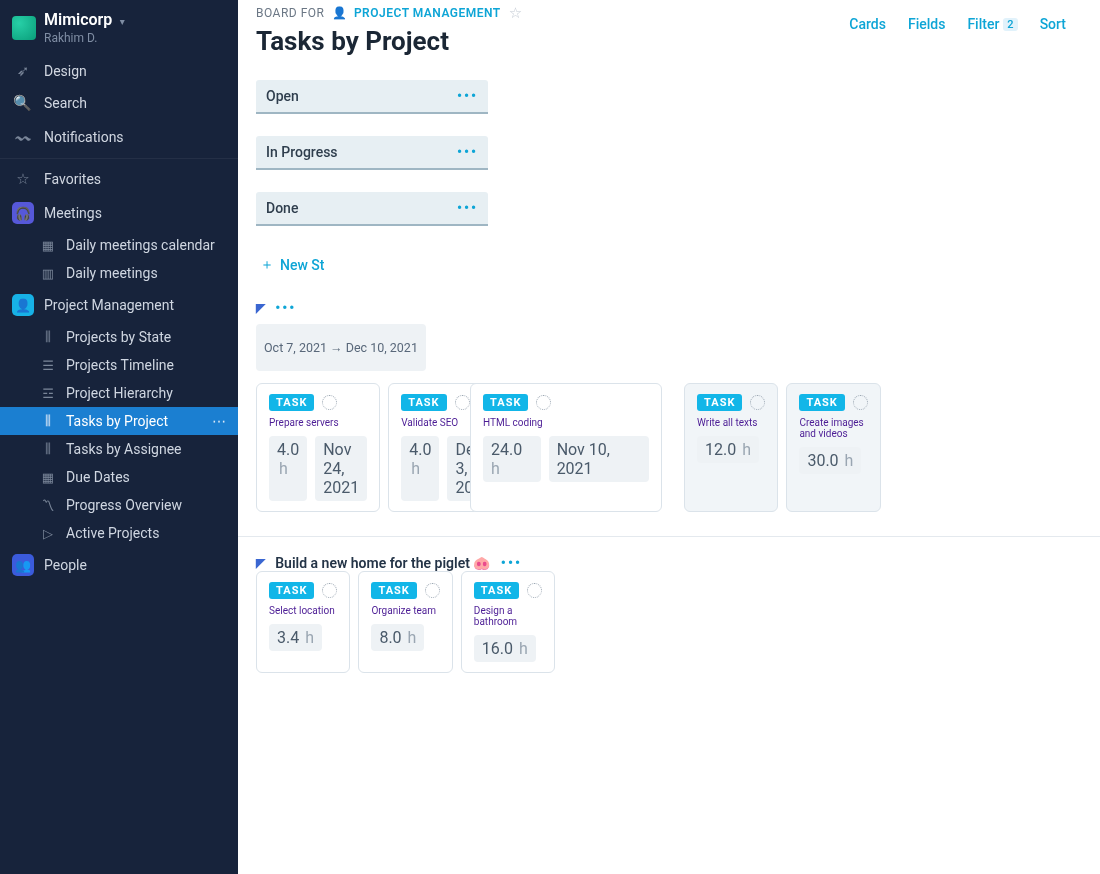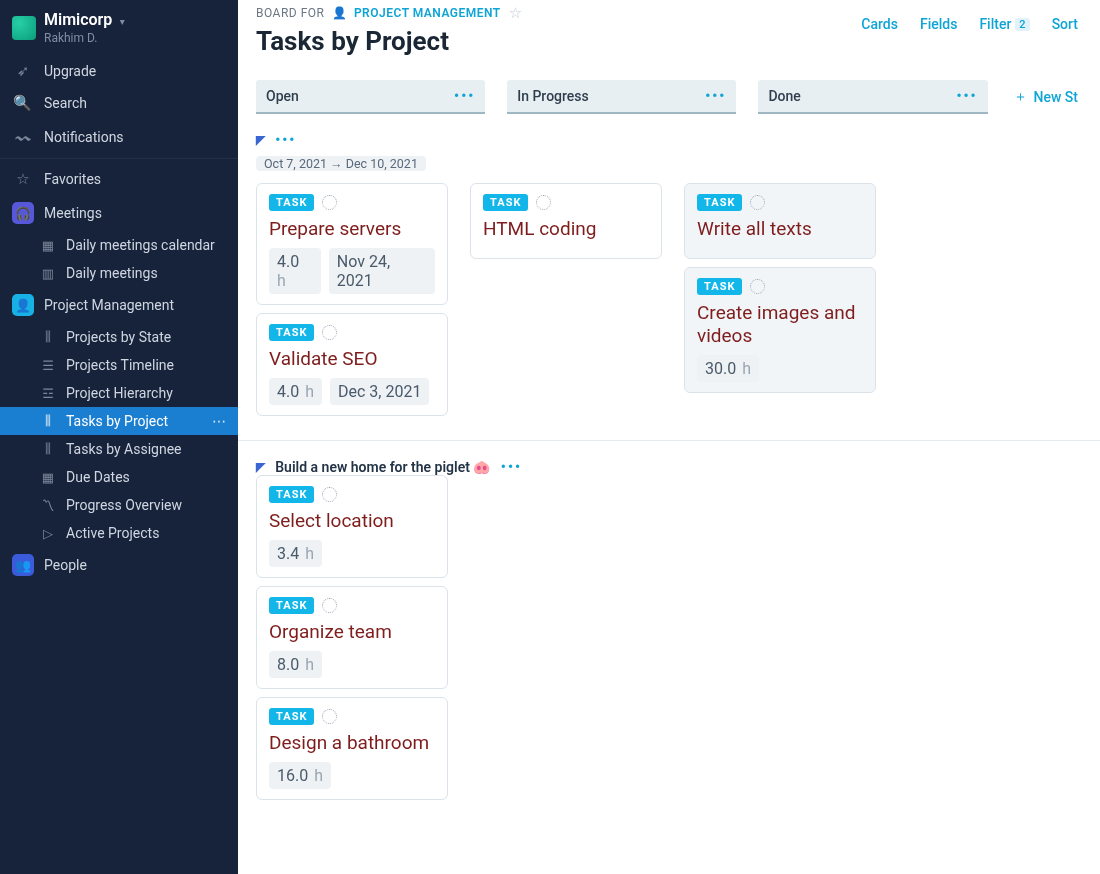--- a/index.html
+++ b/index.html
@@ -67,27 +67,27 @@
   .sub-item.active .dots { display:block;}
   .fav-ico { color:#7a8699; }
 
   
   .main { flex:1; display:flex; flex-direction:column; overflow:hidden;}
   .topbar { padding: 4px 18px 10px 18px; }
   .crumbs { display:flex; align-items:center; gap:8px; color:#6b7785; font-size:12px; letter-spacing:.5px;}
   .crumbs .proj { color:#0ea5d6; font-weight:600; display:flex; align-items:center; gap:6px;}
   .star { color:#c4cbd4; font-size:15px;}
   .page-title { font-size:26px; font-weight:700; color:#1b2735; margin-top:4px;}
-  .toolbar { position:absolute; right:22px; top:16px; display:flex; gap:22px; color:#0ea5d6; font-weight:500;}
+  .toolbar { position:absolute; right:34px; top:16px; display:flex; gap:22px; color:#0ea5d6; font-weight:500;}
   .toolbar .tb { cursor:pointer; display:flex; align-items:center; gap:4px;}
   .badge { background:#e1f2fb; color:#0ea5d6; font-size:11px; padding:0 4px; border-radius:3px;}
 
   .board-wrap { flex:1; overflow:auto; padding: 0 0 40px 0;}
   .cols-header {
-    display:flex; gap:22px; padding: 14px 18px 0 18px;
+    display:flex; gap:22px; padding: 14px 18px 0 18px; flex-direction: column;
   }
   .col-head {
     width: 232px;
     background:#e7eff3;
     border-bottom:2px solid #9fb6c3;
     border-radius:3px 3px 0 0;
     padding:8px 10px;
     display:flex; align-items:center; justify-content:space-between;
     color:#2f3e4d; font-weight:500;
   }
@@ -102,42 +102,42 @@
     color:#243447; font-weight:600;
   }
   .lane-flag { color:#3a66d1; font-size:12px;}
   .lane-dots { color:#0ea5d6; letter-spacing:2px; cursor:pointer; font-weight:700;}
   .lane-date {
     margin: 8px 18px 12px 18px;
     display:inline-block;
     background:#eef2f5;
     color:#59687a;
     font-size:12.5px;
-    padding:0 8px;
+    padding:16px 8px;
     border-radius:4px;
   }
   .lane-cols { display:flex; gap:22px; padding: 0 18px;}
-  .lane-col  { width:192px; display:flex; flex-direction:column; gap:8px;}
+  .lane-col  { width:192px; display:flex; flex-direction:row; gap:8px;}
 
   .card {
     border:1px solid #dbe3ea;
     border-radius:6px;
     background:#fff;
     padding:10px 12px 10px 12px;
   }
   .card.done { background:#f1f5f8;}
   .card-top { display:flex; align-items:center; gap:8px; margin-bottom:6px;}
   .pill {
     background:#12b6e8; color:#fff; font-size:11px; font-weight:700;
     letter-spacing:1px; padding:2px 7px; border-radius:3px;
   }
   .spinner {
     width:15px; height:15px; border:1.5px dotted #9aa6b2; border-radius:50%;
   }
-  .card-title { color:#7f1d1d; font-size:19px; margin-bottom:8px;}
+  .card-title { color:#4c1d95; font-size:10px; margin-bottom:8px;}
   .chips { display:flex; gap:8px;}
   .chip {
     background:#eef2f5; color:#4a5a6a; font-size:16px;
     padding:4px 8px; border-radius:4px;
   }
   .chip .hr { color:#9aa6b2; margin-left:2px;}
 
   .lane-sep { height:1px; background:#e4e9ee; margin:24px 0 0 0;}
 </style>
 </head>
@@ -150,21 +150,21 @@
       <div>
         <span class="ws-title">Mimicorp</span>
         <span class="chev">▾</span>
       </div>
       <div class="ws-user">Rakhim D.</div>
     </div>
   </div>
 
   <div class="side-item">
     <span class="side-ico">➶</span>
-    <span>Upgrade</span>
+    <span>Design</span>
   </div>
   <div class="side-item">
     <span class="side-ico">🔍</span>
     <span>Search</span>
   </div>
   <div class="side-item">
     <span class="side-ico">〰</span>
     <span>Notifications</span>
   </div>
 
@@ -310,30 +310,37 @@
           </div>
         </div>
 
         <div class="lane-col">
           <div class="card">
             <div class="card-top">
               <span class="pill">TASK</span>
               <span class="spinner"></span>
             </div>
             <div class="card-title">HTML coding</div>
+            <div class="chips">
+              <span class="chip"><span>24.0</span><span class="hr"> h</span></span>
+              <span class="chip">Nov 10, 2021</span>
+            </div>
           </div>
         </div>
 
         <div class="lane-col">
           <div class="card done">
             <div class="card-top">
               <span class="pill">TASK</span>
               <span class="spinner"></span>
             </div>
             <div class="card-title">Write all texts</div>
+            <div class="chips">
+              <span class="chip"><span>12.0</span><span class="hr"> h</span></span>
+            </div>
           </div>
           <div class="card done">
             <div class="card-top">
               <span class="pill">TASK</span>
               <span class="spinner"></span>
             </div>
             <div class="card-title">Create images and videos</div>
             <div class="chips">
               <span class="chip"><span>30.0</span><span class="hr"> h</span></span>
             </div>

